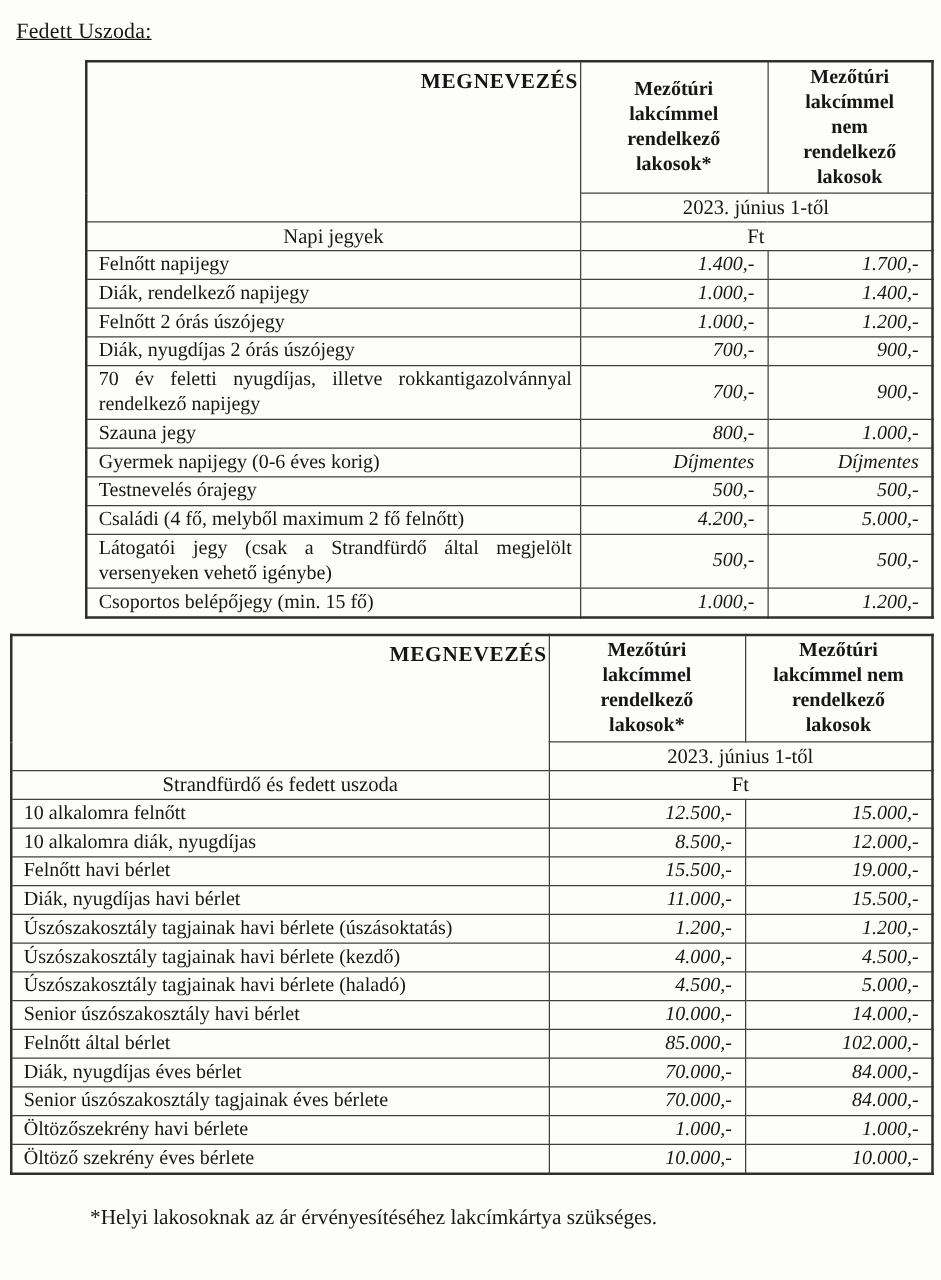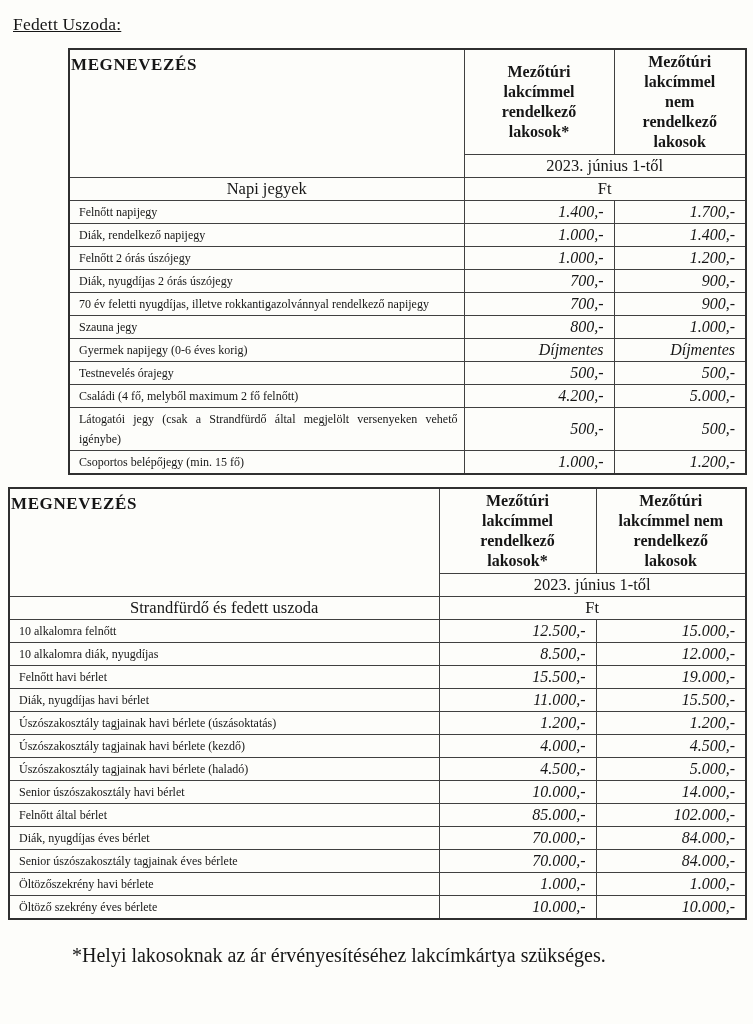--- a/index.html
+++ b/index.html
@@ -24,37 +24,37 @@
   .t2{margin:12px 0 0 8px;width:737px;border:2px solid #2f2f2f;}
   th,td{border:1px solid #404040;font-weight:normal;overflow:hidden;}
 
   .t1 .c1{width:395px}.t1 .c2{width:150px}.t1 .c3{width:132px}
   .t2 .c1{width:430px}.t2 .c2{width:157px}.t2 .c3{width:150px}
 
   .t1 tr.hrow{height:105px}
   .t2 tr.hrow{height:84px}
   th.name-h{
     vertical-align:top;padding-top:5px;
-    font-weight:bold;font-size:17px;text-align:left;letter-spacing:0.6px;
+    font-weight:bold;font-size:17px;text-align:right;letter-spacing:0.6px;
   }
   th.colh{
     font-weight:bold;font-size:16px;text-align:center;
     vertical-align:middle;line-height:20px;padding:2px 16px;
   }
   .t1 th.colh.narrow{padding:2px 16px;}
   tr.daterow{height:22px}
   th.dateh,th.grouph,th.fth{font-weight:normal;font-size:16.5px;text-align:center;line-height:20px;}
   tr.grouprow{height:22px}
 
   tbody tr{height:22px;}
-  td.lbl{font-size:12px;line-height:20px;padding:1px 6px 1px 9px;text-align:left;}
+  td.lbl{font-size:16px;line-height:20px;padding:1px 6px 1px 9px;text-align:left;}
   .t1 td.lbl{text-align:justify;}
   td.price{font-size:16px;line-height:20px;text-align:right;padding:1px 10px 1px 4px;white-space:nowrap;font-style:italic;}
 
-  .footnote{font-size:20px;margin:24px 0 0 72px;}
+  .footnote{font-size:17px;margin:24px 0 0 72px;}
 </style>
 </head>
 <body>
 
 <div>
 
   <div id="sec1" class="sec-title">Fedett Uszoda:</div>
 
   <table class="t1">
     <colgroup>

